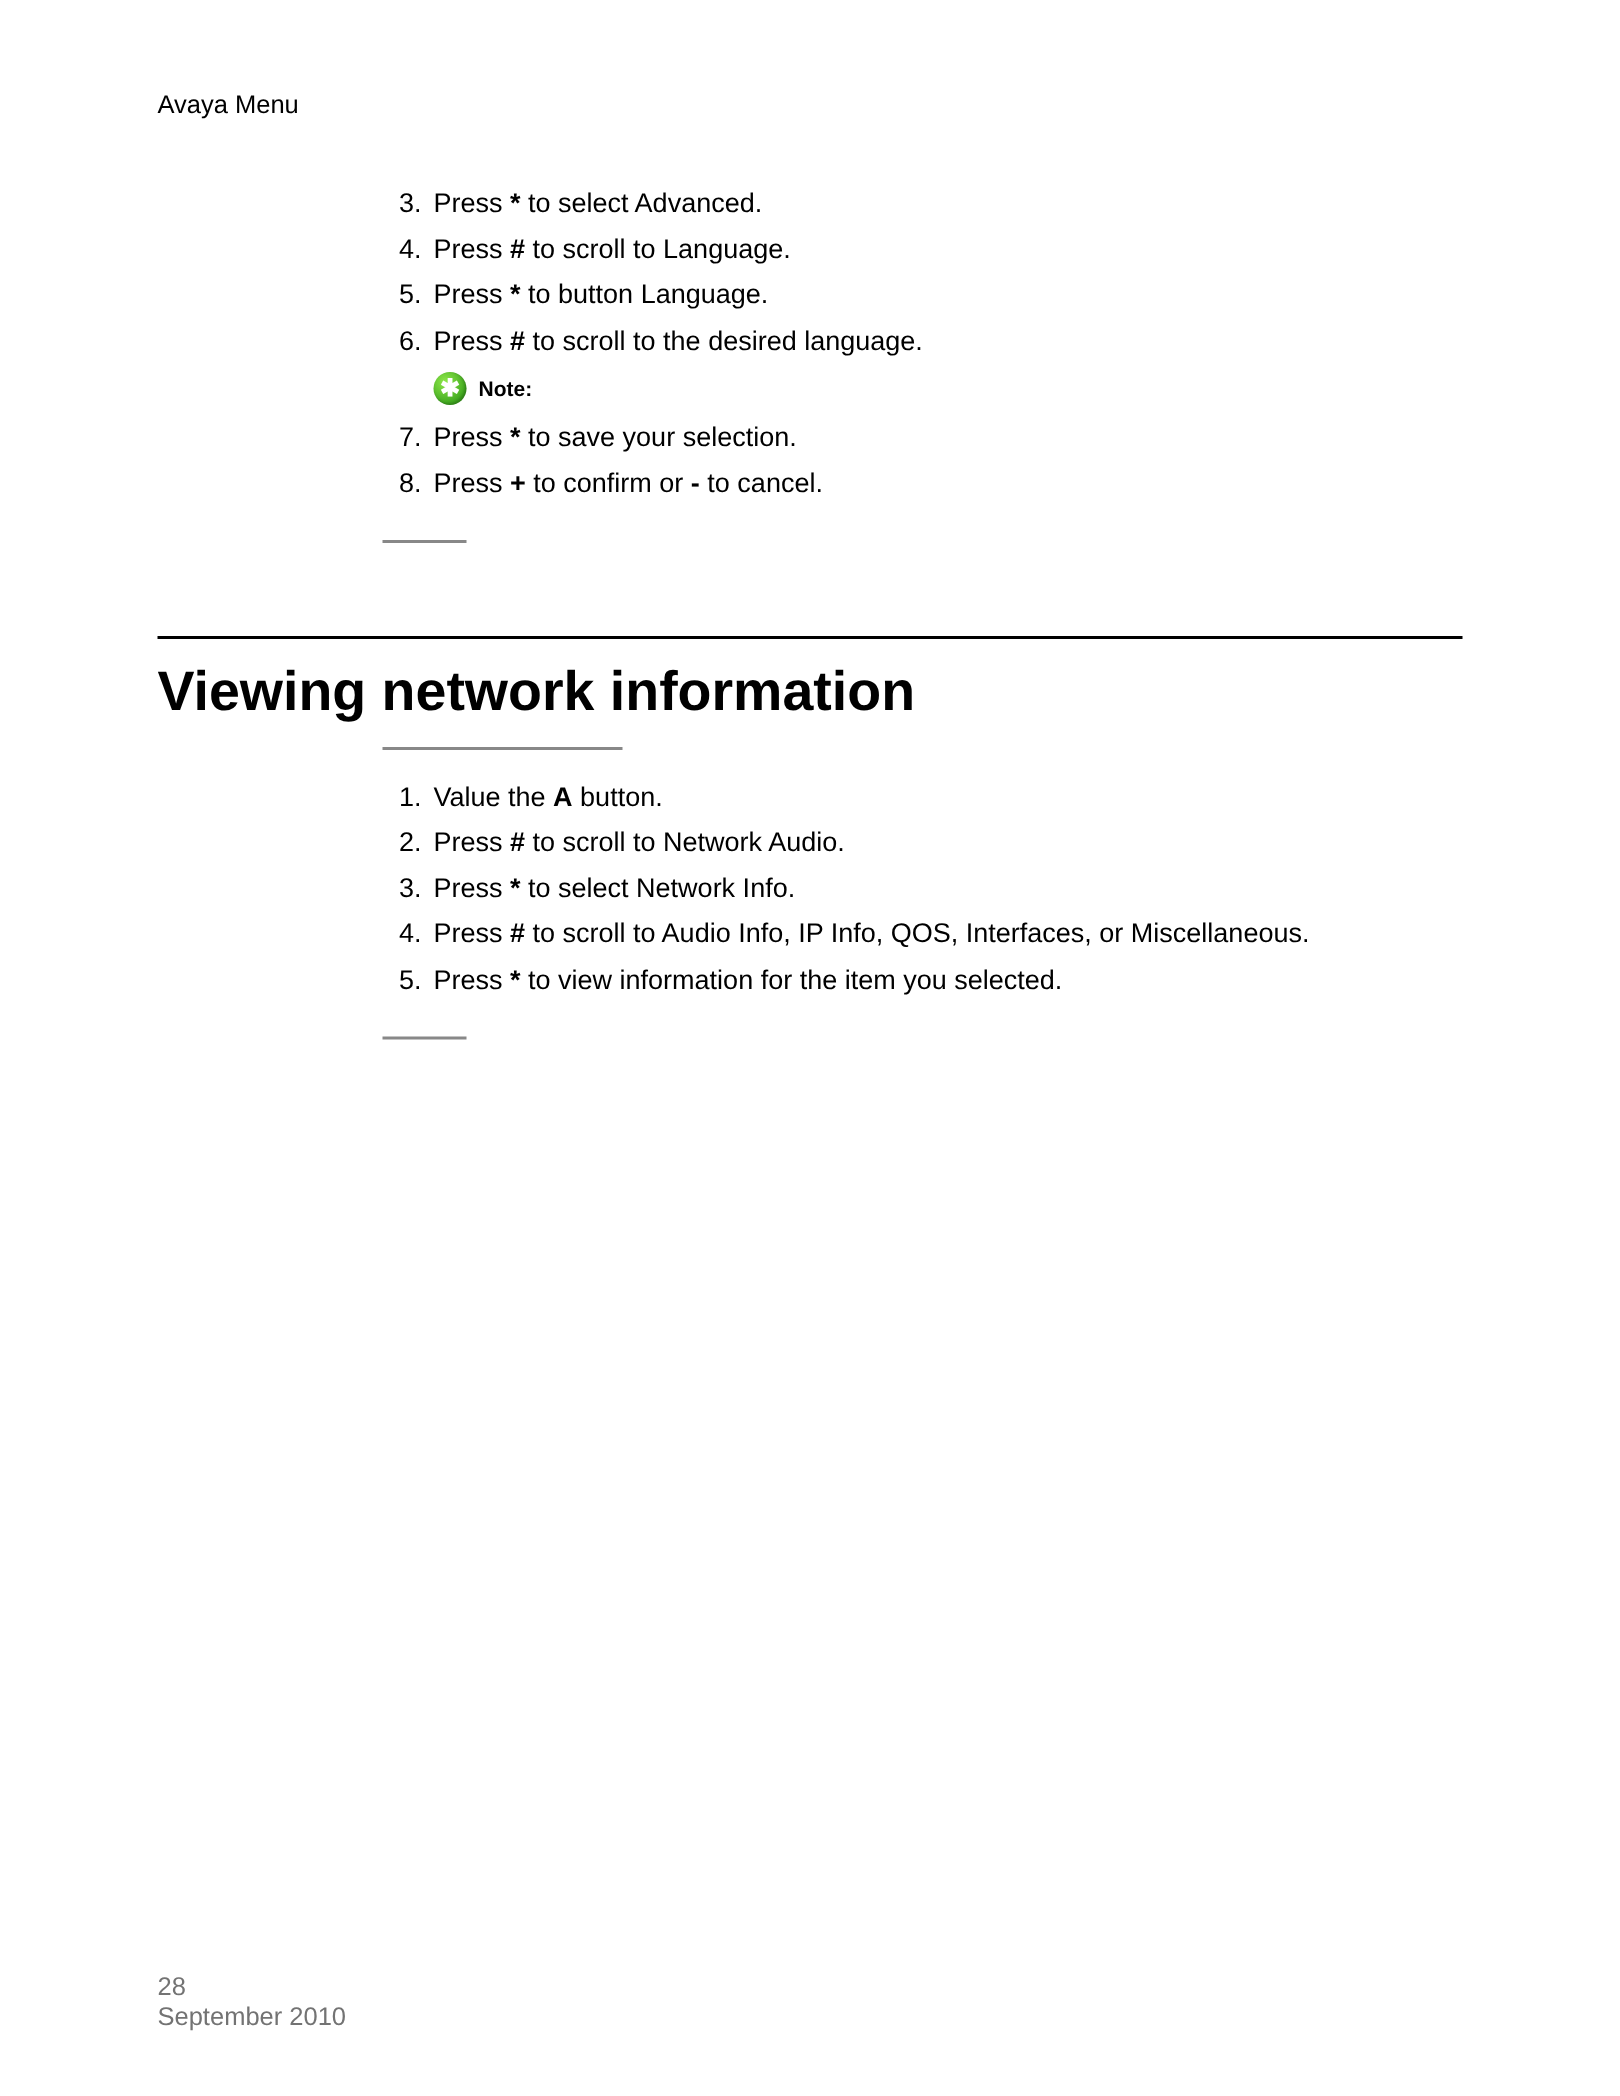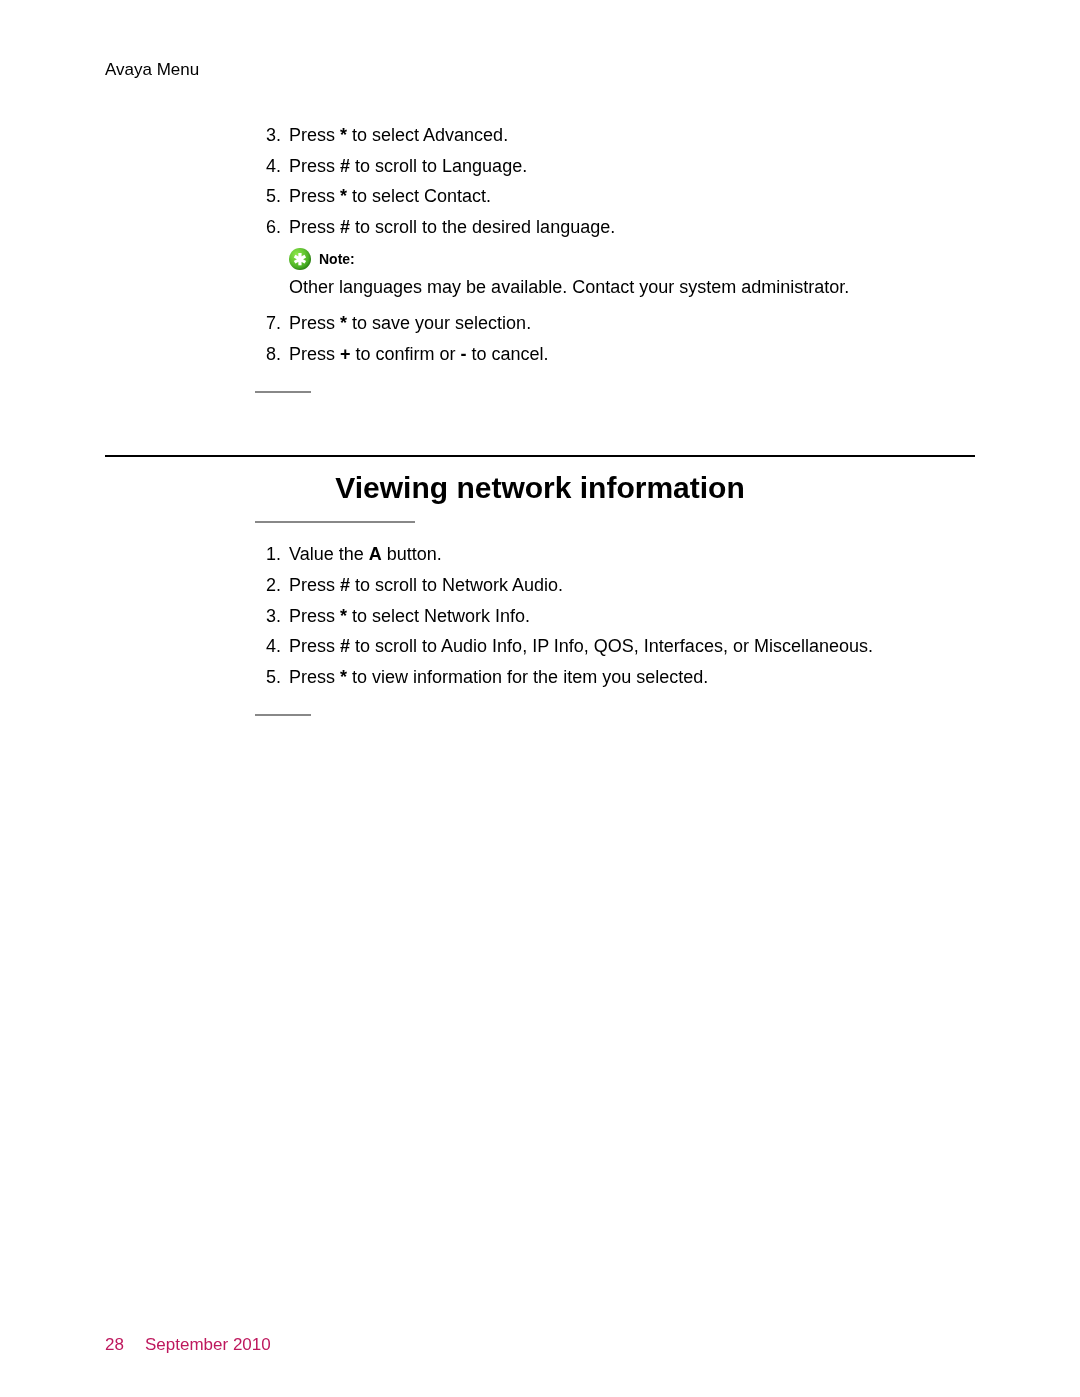--- a/index.html
+++ b/index.html
@@ -85,34 +85,34 @@
     border-top: 2px solid #888;
     margin-top: 16px;
     margin-bottom: 16px;
   }
   .section-hr {
     border: none;
     border-top: 2px solid #000;
     margin: 62px 0 14px 0;
   }
   .section-title {
-    font-size: 30px;
+    font-size: 37px;
     font-weight: bold;
     margin: 0 0 16px 0;
-    text-align: center;
   }
   .footer {
     position: absolute;
     left: 105px;
     right: 105px;
     bottom: 42px;
     display: flex;
     font-size: 17px;
-    color: #be185d;
+    color: #737373;
     align-items: flex-start;
+    flex-direction: column;
   }
   .footer .pgnum { width: 40px; }
   .footer .doc { flex: 1; }
   .footer .date { text-align: right; }
   .tm { font-size: 10px; vertical-align: super; }
 </style>
 </head>
 <body>
 
 <div class="page">
@@ -130,39 +130,38 @@
     </div>
     <div class="step-row">
       <div class="step-num">4.</div>
       <div class="step-text">
         <span>Press </span><b>#</b><span> to scroll to Language.</span>
       </div>
     </div>
     <div class="step-row">
       <div class="step-num">5.</div>
       <div class="step-text">
-        <span>Press </span><b>*</b><span> to select Contact.</span>
+        <span>Press </span><b>*</b><span> to button Language.</span>
       </div>
     </div>
     <div class="step-row">
       <div class="step-num">6.</div>
       <div class="step-text">
         <span>Press </span><b>#</b><span> to scroll to the desired language.</span>
       </div>
     </div>
   </div>
 
   <div class="note-block">
     <div class="note-head">
       <div class="note-icon">
           <span>✱</span>
         </div>
       <div class="note-label">Note:</div>
     </div>
-    <div class="note-body">Other languages may be available. Contact your system administrator.</div>
   </div>
 
   <div class="steps-block">
     <div class="step-row">
       <div class="step-num">7.</div>
       <div class="step-text">
         <span>Press </span><b>*</b><span> to save your selection.</span>
       </div>
     </div>
     <div class="step-row">

